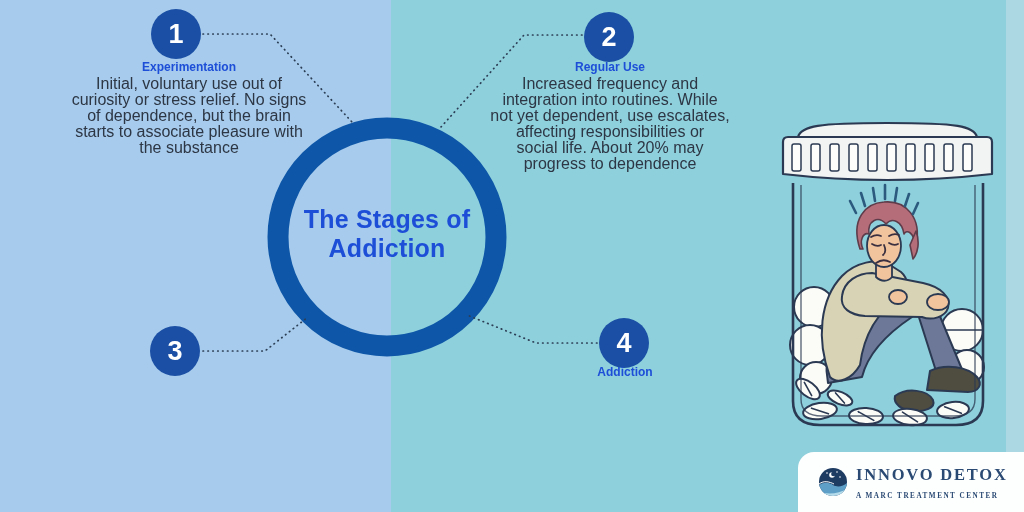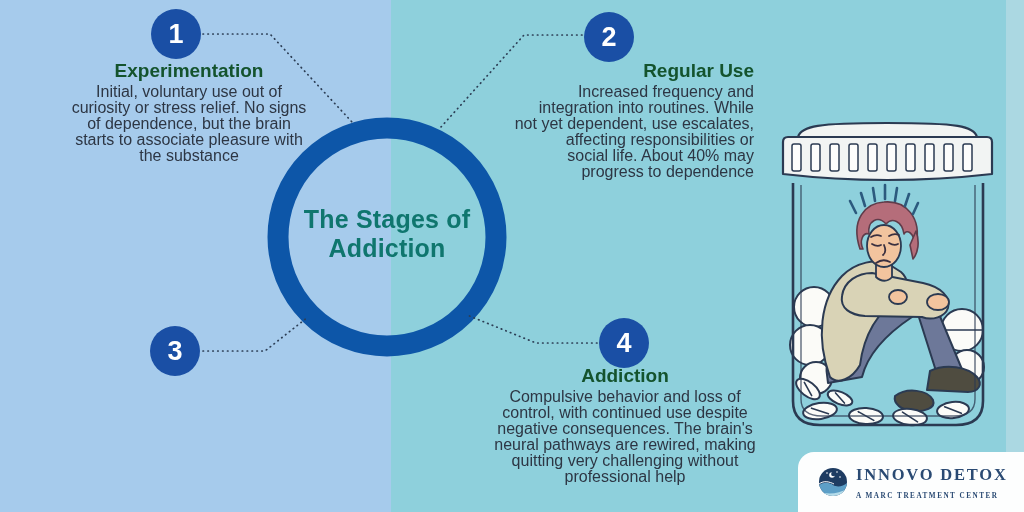--- a/index.html
+++ b/index.html
@@ -13,41 +13,41 @@
   .bg-strip{position:absolute;left:1006px;top:0;width:18px;height:512px;background:#abd8e2;}
 
   
   .connectors{position:absolute;left:0;top:0;width:1024px;height:512px;}
   .ring{fill:none;stroke:#0d56a8;stroke-width:21px;}
   .dotline{fill:none;stroke:#2c3e55;stroke-width:1.7;stroke-linecap:round;stroke-dasharray:0.5 4.4;}
 
   
   .center-title{
     position:absolute;left:272px;top:205px;width:230px;text-align:center;
-    font-size:25px;line-height:29px;font-weight:700;color:#0f766e;
+    font-size:25px;line-height:29px;font-weight:700;color:#1d4ed8;
     white-space:pre-line;letter-spacing:.2px;
   }
 
   
   .badge{
     position:absolute;width:50px;height:50px;border-radius:50%;
     background:#1a4fa5;display:flex;align-items:center;justify-content:center;
   }
   .badge span{color:#fff;font-size:27px;font-weight:600;}
   .b1{left:151px;top:9px;}
   .b2{left:584px;top:12px;}
   .b3{left:150px;top:326px;}
   .b4{left:599px;top:318px;}
 
   
   .stage{position:absolute;text-align:center;color:#2d3644;}
-  .stage-title{font-size:19px;font-weight:700;color:#14532d;margin-bottom:2px;}
+  .stage-title{font-size:12px;font-weight:700;color:#1d4ed8;margin-bottom:2px;}
   .stage-desc{font-size:16px;line-height:16px;white-space:pre-line;}
   .s1{left:45px;top:60px;width:288px;}
-  .s2{left:466px;top:60px;width:288px;text-align:right;}
+  .s2{left:466px;top:60px;width:288px;}
   .s3{left:40px;top:368px;width:290px;}
   .s4{left:480px;top:365px;width:290px;}
 
   
   .jar-svg{position:absolute;left:770px;top:115px;width:230px;height:330px;}
   .jline{fill:none;stroke:#2b3a52;stroke-width:2.6;stroke-linejoin:round;}
   .jline2{fill:none;stroke:#2b3a52;stroke-width:1.4;opacity:.75;}
   .lid{fill:#f2f4f3;stroke:#2b3a52;stroke-width:2.2;stroke-linejoin:round;}
   .slot{fill:#fdfdfc;stroke:#2b3a52;stroke-width:1.5;}
   .pill{fill:#fbfbf8;stroke:#2b3a52;stroke-width:2;}
@@ -110,39 +110,33 @@
 
   <div class="badge b2">
     <span>2</span>
   </div>
   <div class="stage s2">
     <div class="stage-title">Regular Use</div>
     <div class="stage-desc">Increased frequency and
 integration into routines. While
 not yet dependent, use escalates,
 affecting responsibilities or
-social life. About 40% may
+social life. About 20% may
 progress to dependence</div>
   </div>
 
   <div class="badge b3">
     <span>3</span>
   </div>
 
   <div class="badge b4">
     <span>4</span>
   </div>
   <div class="stage s4">
     <div class="stage-title">Addiction</div>
-    <div class="stage-desc">Compulsive behavior and loss of
-control, with continued use despite
-negative consequences. The brain's
-neural pathways are rewired, making
-quitting very challenging without
-professional help</div>
   </div>
 
   <svg class="jar-svg" viewBox="0 0 230 330">
 
     <g>
       <circle class="pill" cx="44" cy="192" r="20"></circle>
       <circle class="pill" cx="40" cy="230" r="20"></circle>
       <circle class="pill" cx="46" cy="263" r="16"></circle>
       <circle class="pill" cx="192" cy="215" r="21"></circle>
       <line class="pline" x1="172" y1="215" x2="212" y2="215"></line>

